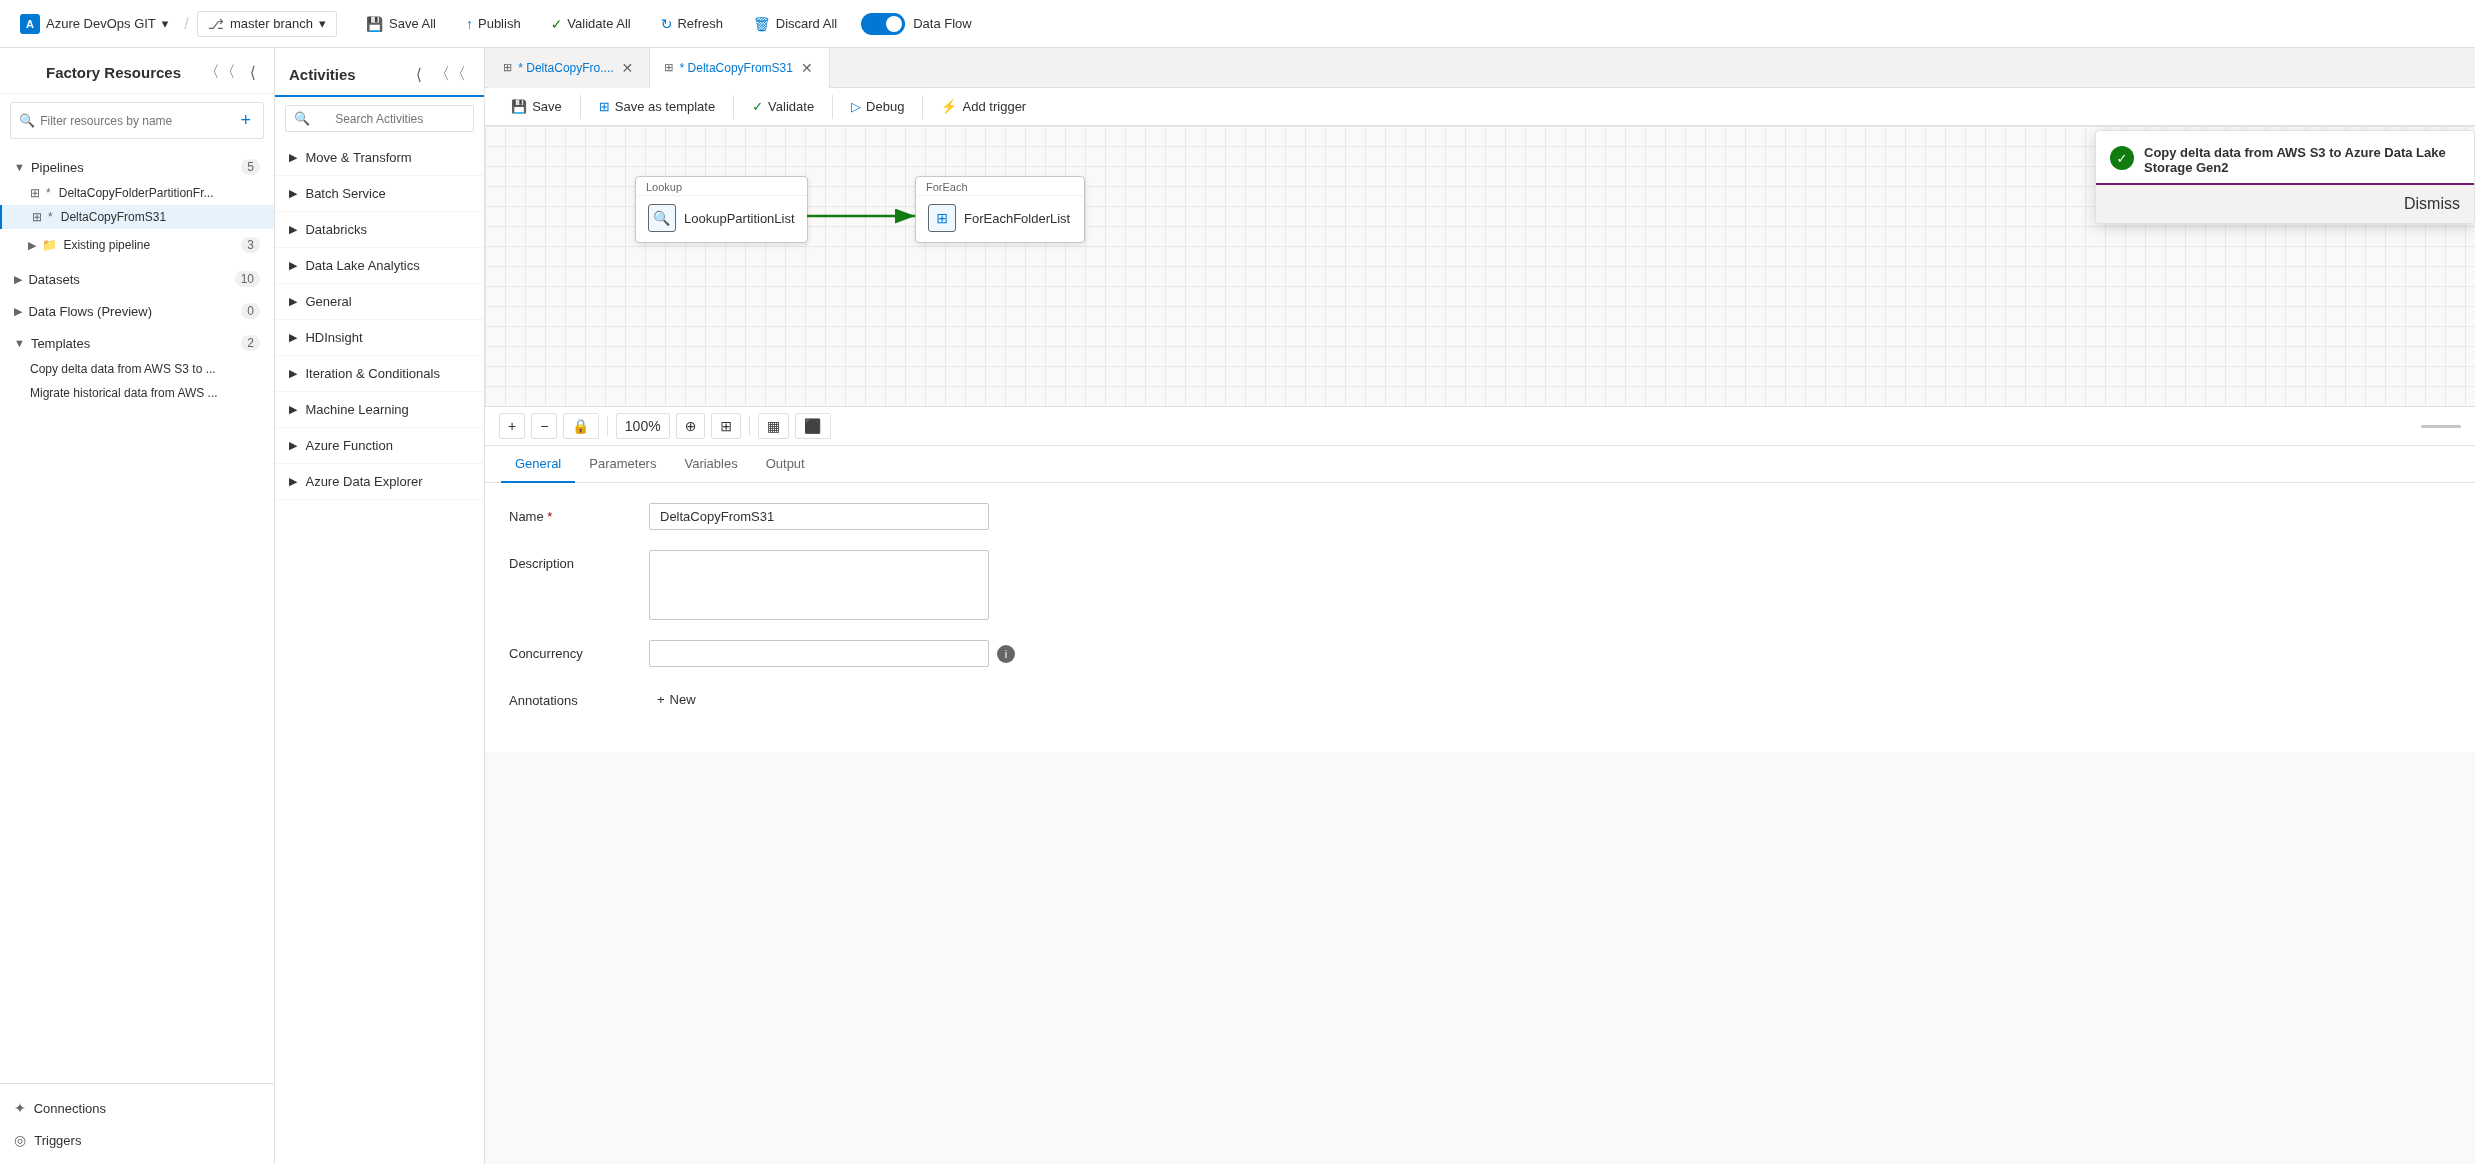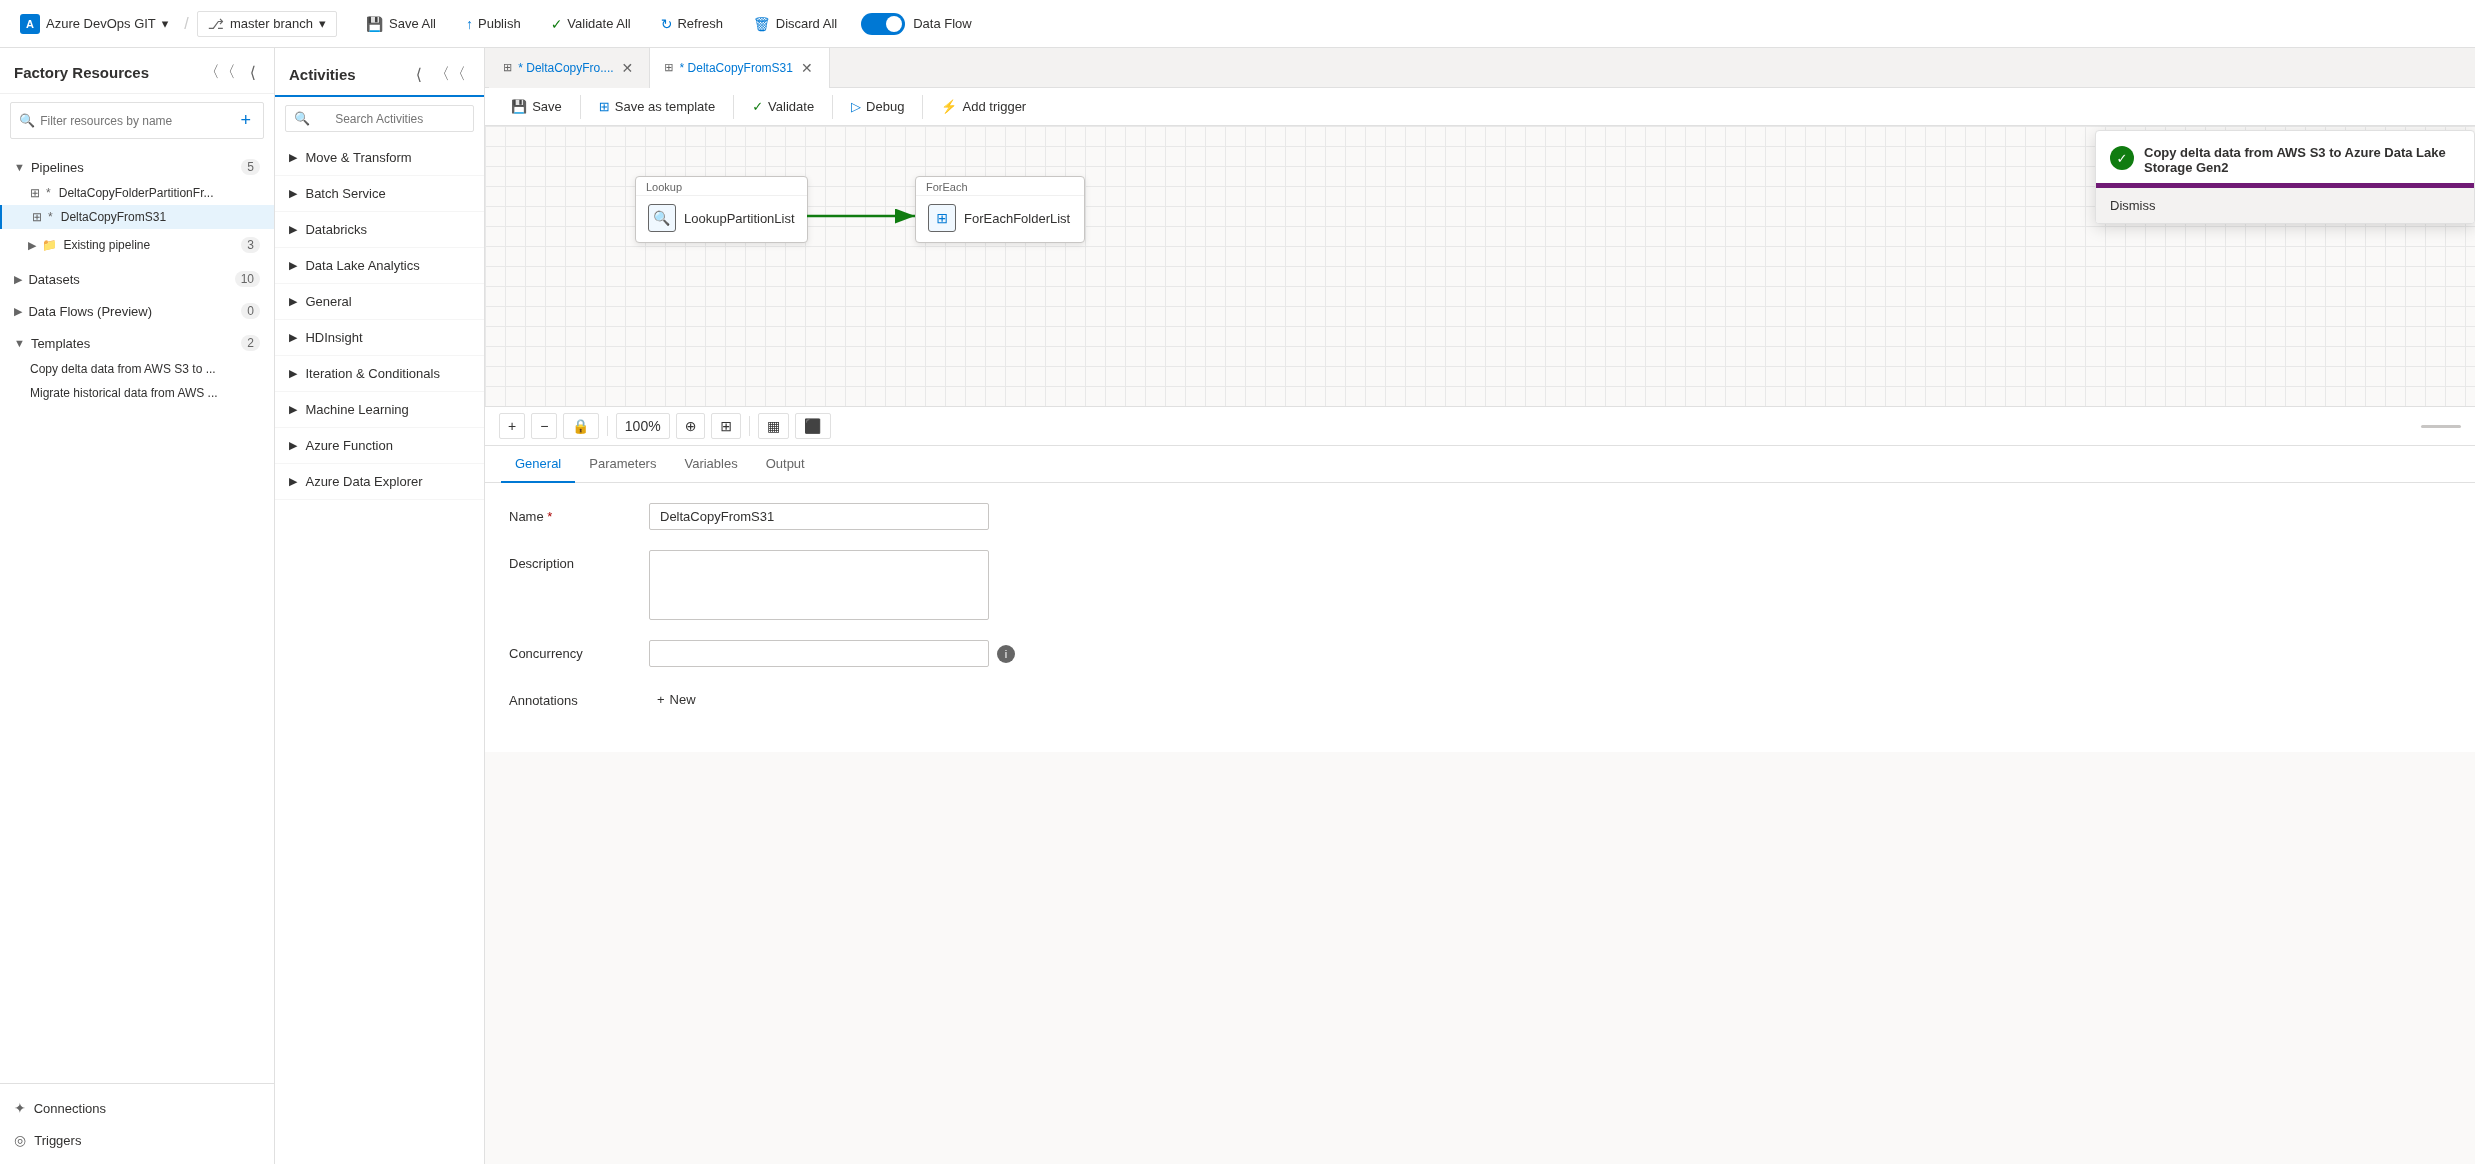--- a/index.html
+++ b/index.html
@@ -78,21 +78,21 @@
       border-right: 1px solid #e0e0e0;
       display: flex;
       flex-direction: column;
       flex-shrink: 0;
     }
     .left-panel-header {
       display: flex; align-items: center; justify-content: space-between;
       padding: 12px 14px 8px 14px;
       border-bottom: 1px solid #f0f0f0;
     }
-    .panel-title { font-size: 15px; font-weight: 600; color: #323130; }
+    .panel-title { font-size: 15px; font-weight: 600; color: #323130; margin-left: 32px; }
     .panel-header-icons { display: flex; gap: 6px; }
     .icon-btn {
       background: none; border: none; cursor: pointer; color: #666;
       font-size: 16px; padding: 2px 4px; border-radius: 2px;
     }
 
     .search-resources {
       margin: 8px 10px;
       display: flex; align-items: center;
       border: 1px solid #e0e0e0; border-radius: 2px; padding: 5px 8px;
@@ -361,22 +361,22 @@
     }
     .toast-check {
       width: 24px; height: 24px; background: #107c10; border-radius: 50%;
       display: flex; align-items: center; justify-content: center;
       color: white; font-size: 13px; flex-shrink: 0; margin-top: 1px;
     }
     .toast-title { font-size: 13px; font-weight: 600; color: #323130; flex: 1; }
     .toast-body { padding: 0 14px 12px 48px; font-size: 12px; color: #605e5c; }
     .toast-dismiss {
       display: block; width: 100%; padding: 10px 14px;
-      background: #f3f2f1; border: none; border-top: 5px solid #701a75;
-      cursor: pointer; font-size: 13px; color: #323130; text-align: left;
+      background: #f3f2f1; border: none; border-top: 2px solid #701a75;
+      cursor: pointer; font-size: 16px; color: #323130; text-align: right;
     }
 
     
     .right-area {
       flex: 1;
       display: flex;
       flex-direction: column;
       position: relative;
       min-width: 0;
     }

